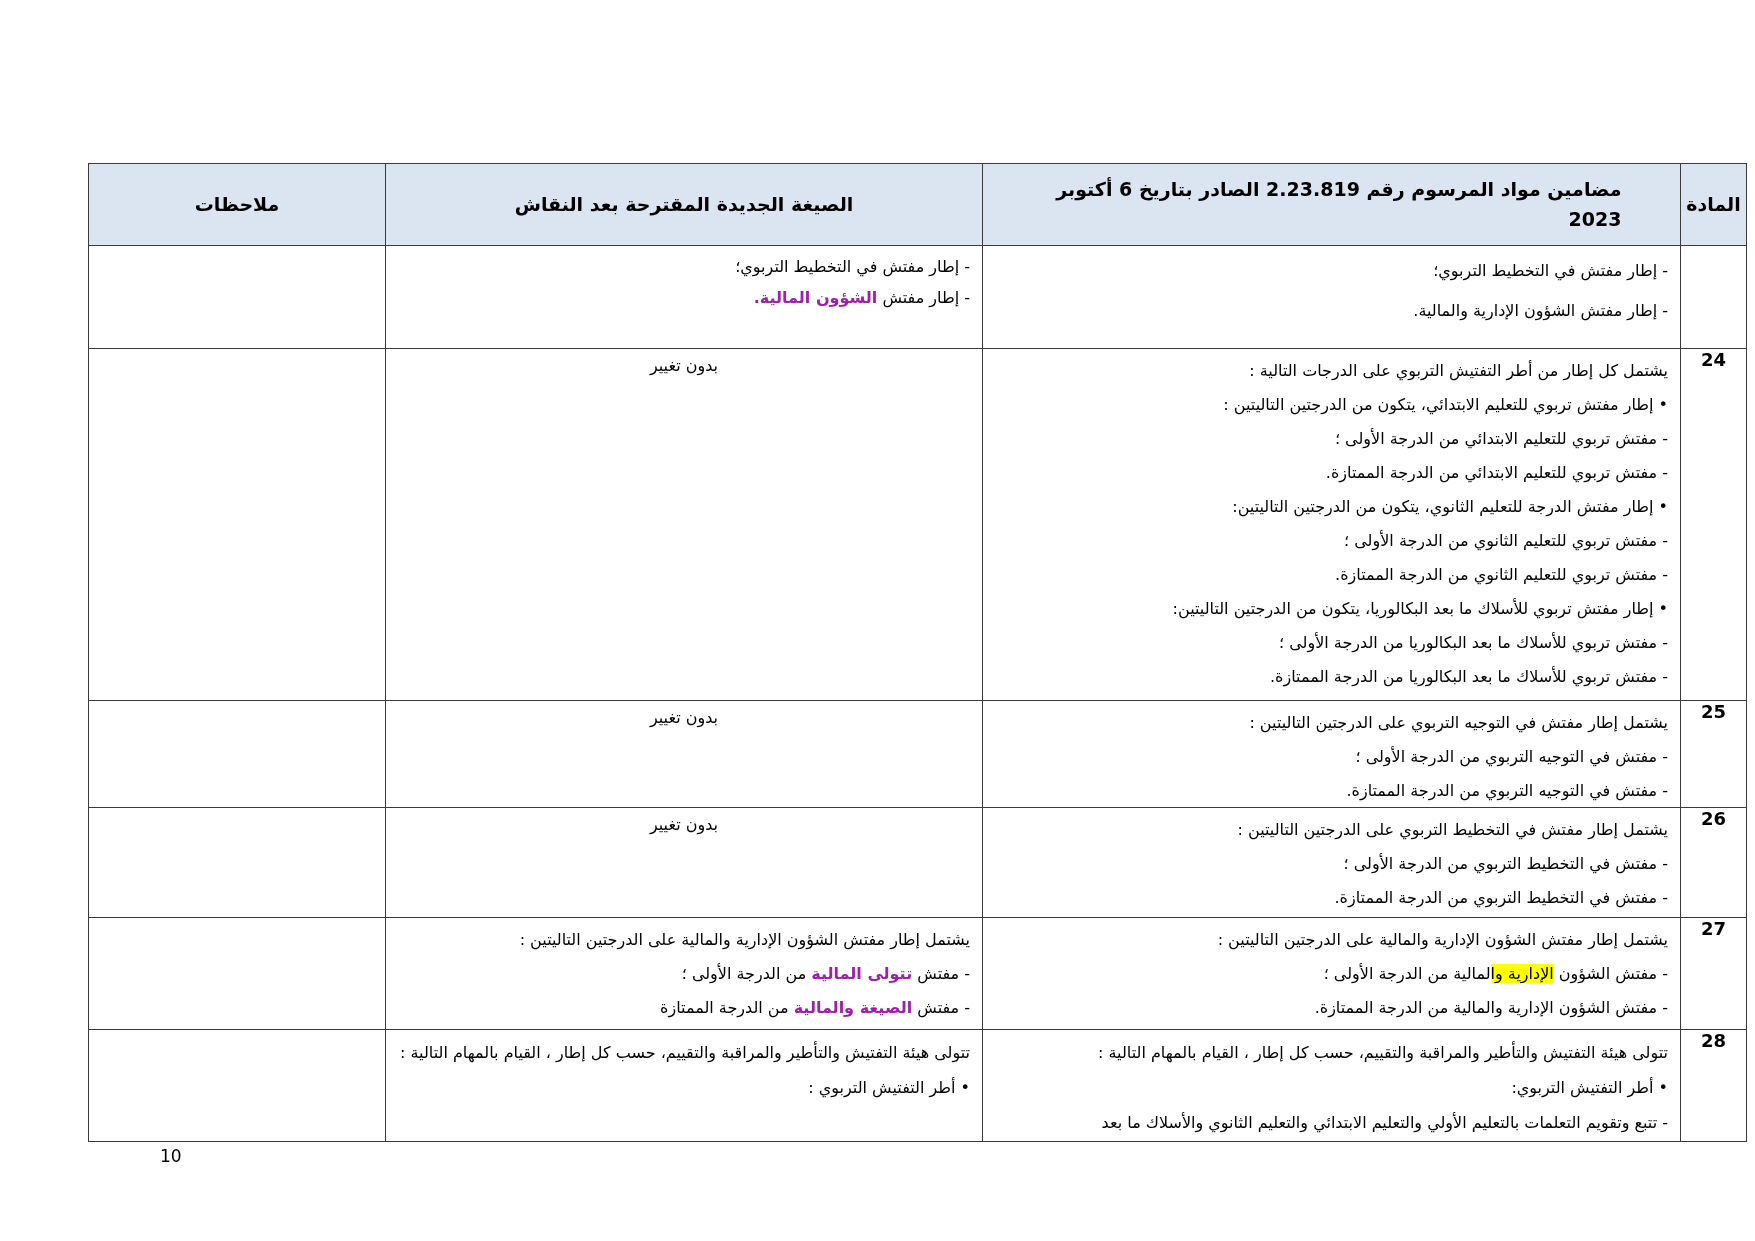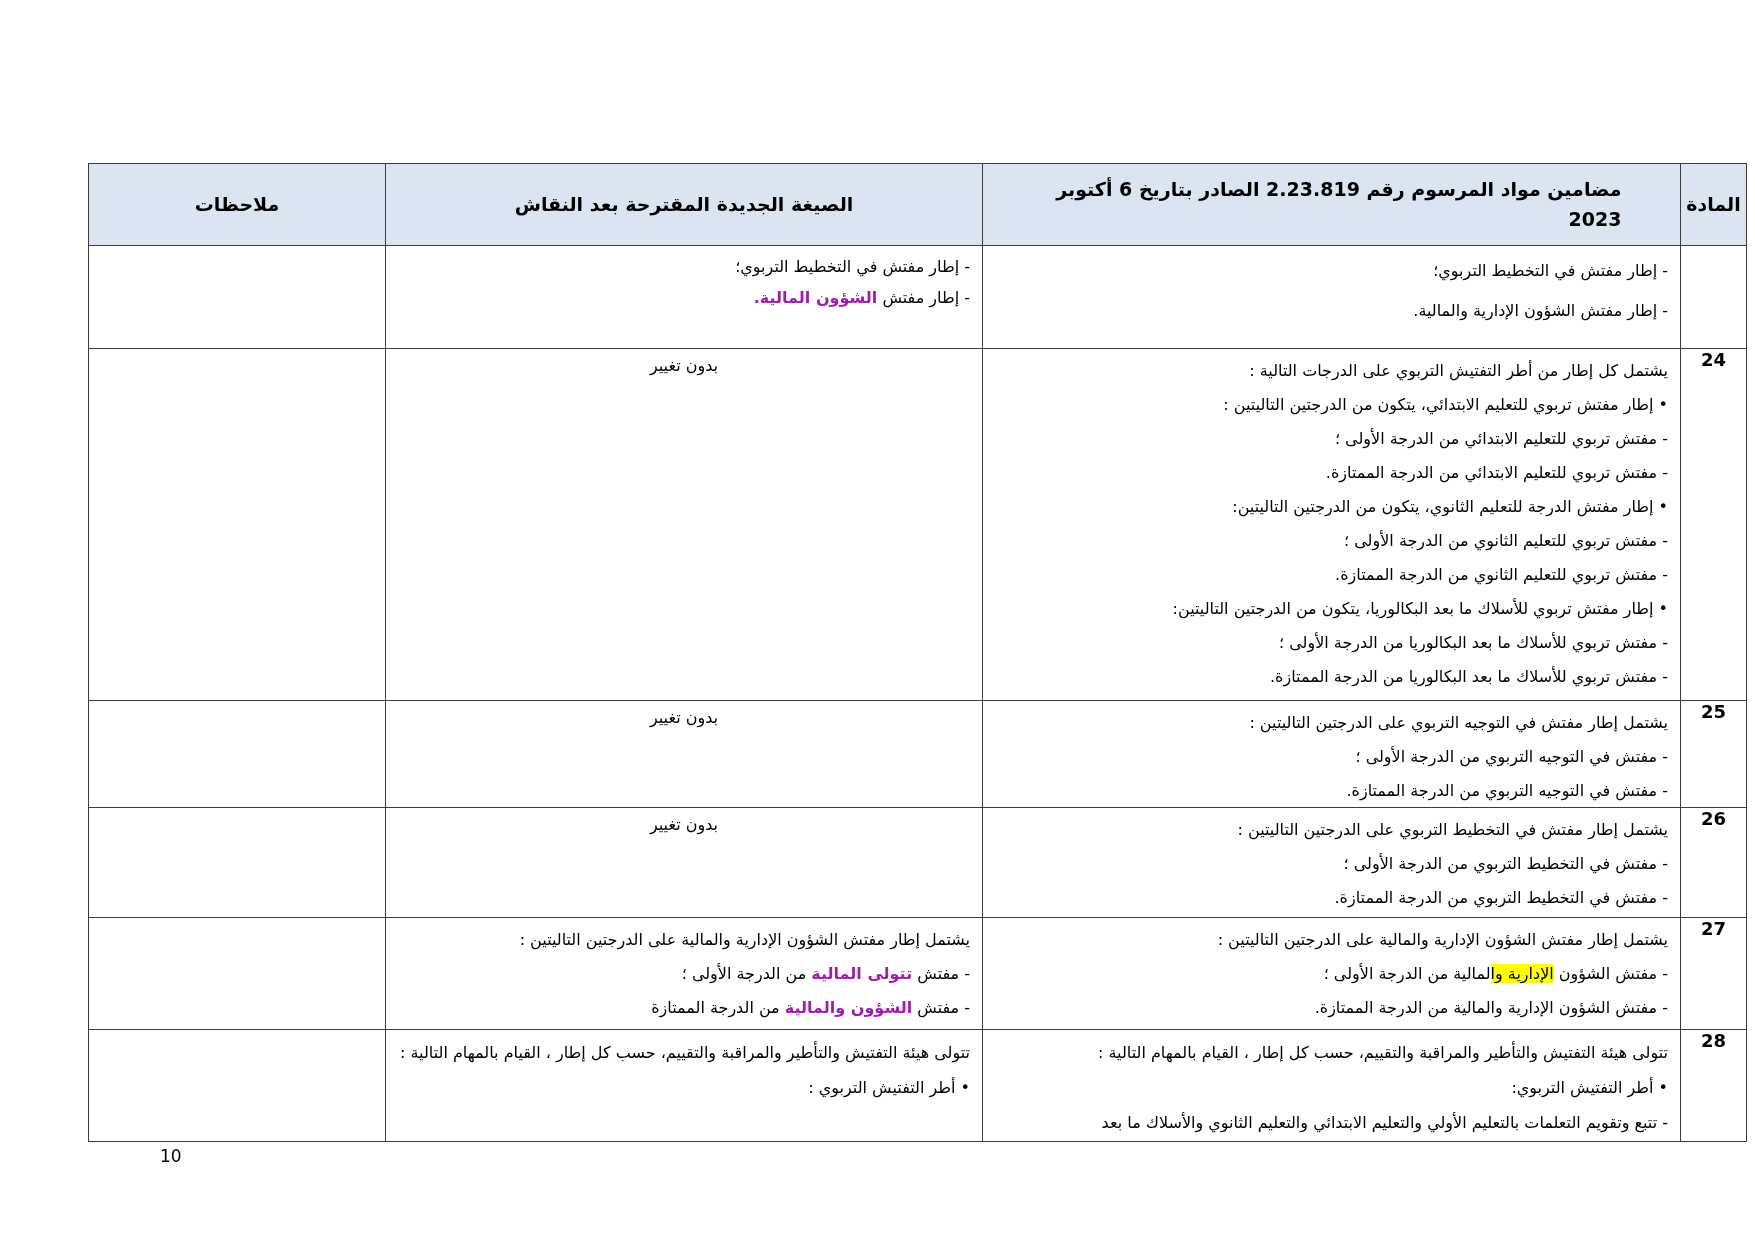--- a/index.html
+++ b/index.html
@@ -125,21 +125,21 @@
       <div class="rich lh34">
           <div class="line"><span>يشتمل إطار مفتش الشؤون الإدارية والمالية على الدرجتين التاليتين :</span></div>
           <div class="line"><span>- مفتش الشؤون </span><span class="highlight">الإدارية وا</span><span>لمالية من الدرجة الأولى ؛</span></div>
           <div class="line"><span>- مفتش الشؤون الإدارية والمالية من الدرجة الممتازة.</span></div>
         </div>
     </div>
     <div class="cell tcell">
       <div class="rich lh34">
           <div class="line"><span>يشتمل إطار مفتش الشؤون الإدارية والمالية على الدرجتين التاليتين :</span></div>
           <div class="line"><span>- مفتش </span><span class="blue">تتولى المالية</span><span> من الدرجة الأولى ؛</span></div>
-          <div class="line"><span>- مفتش </span><span class="blue">الشؤون والمالية</span><span> من الدرجة الممتازة</span></div>
+          <div class="line"><span>- مفتش </span><span class="blue">الصيغة والمالية</span><span> من الدرجة الممتازة</span></div>
         </div>
     </div>
     <div class="cell"></div>
 
     <div class="cell acell">
       <span>28</span>
     </div>
     <div class="cell tcell">
       <div class="rich lh35">
           <div class="line"><span>تتولى هيئة التفتيش والتأطير والمراقبة والتقييم، حسب كل إطار ، القيام بالمهام التالية :</span></div>

